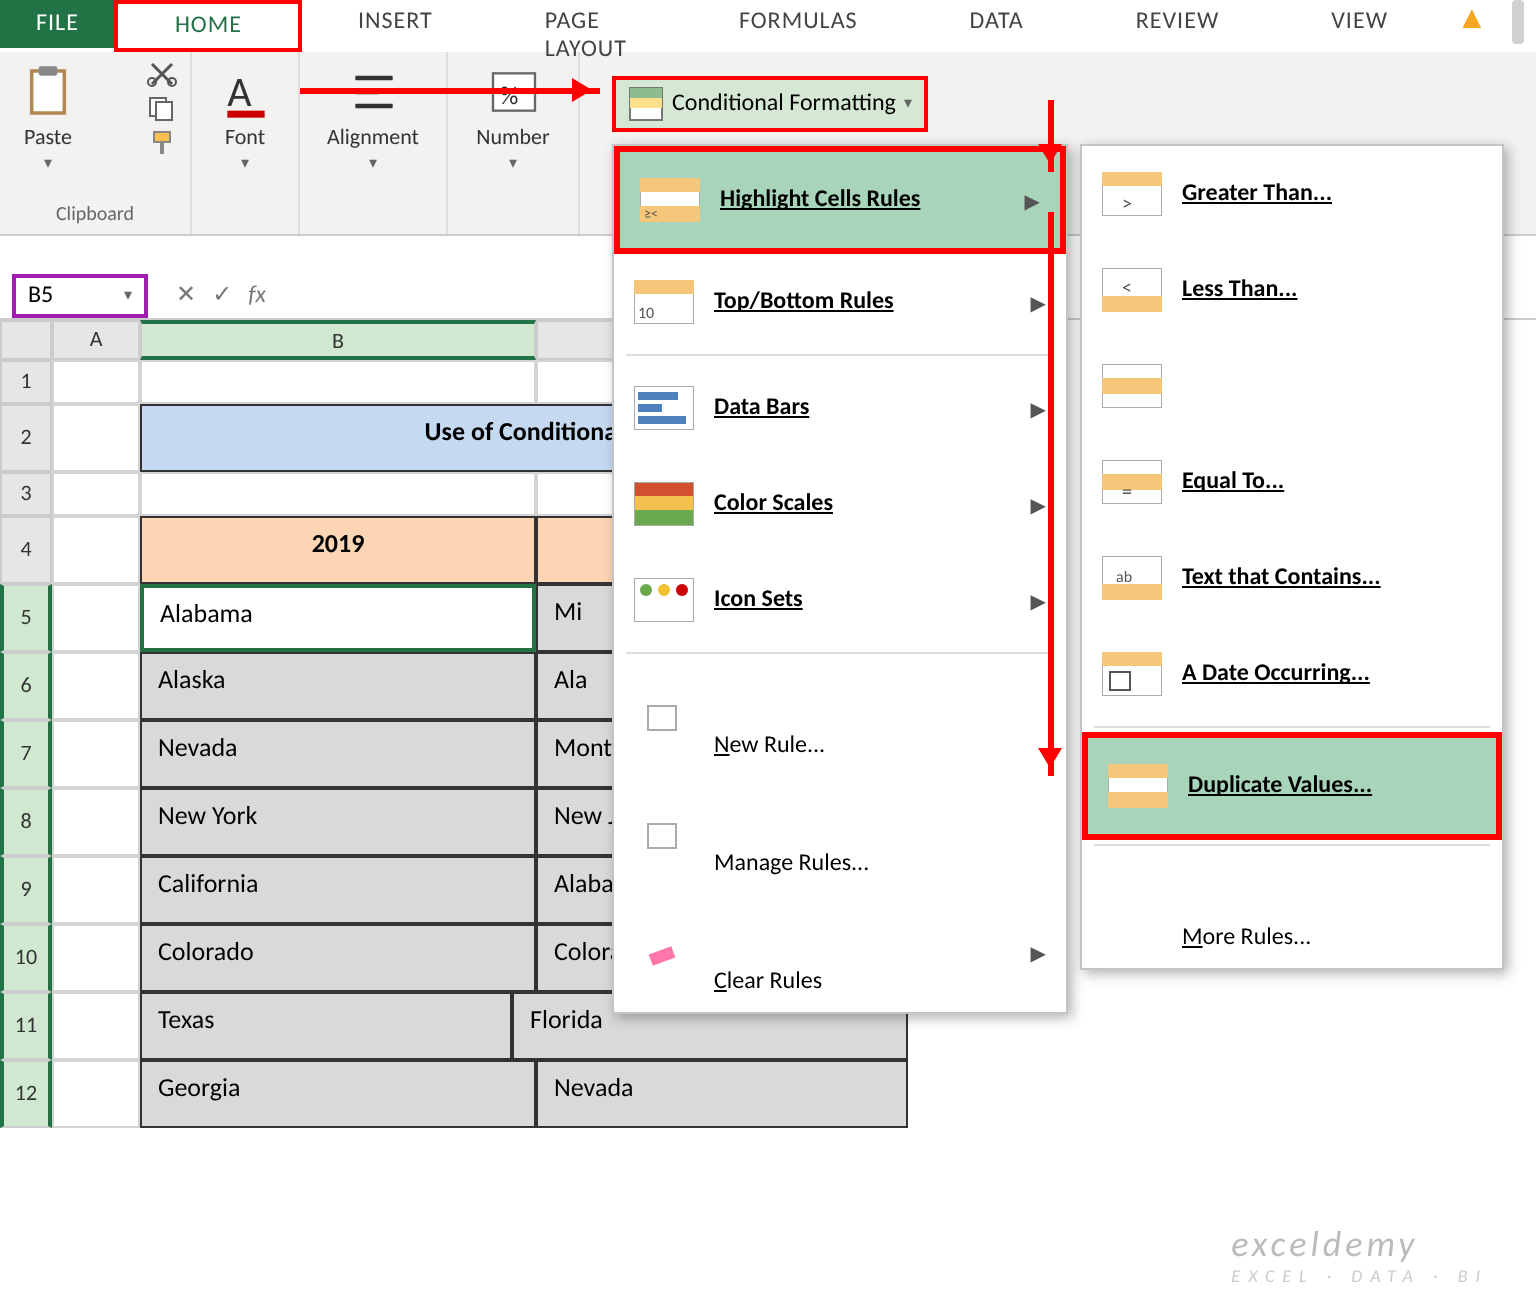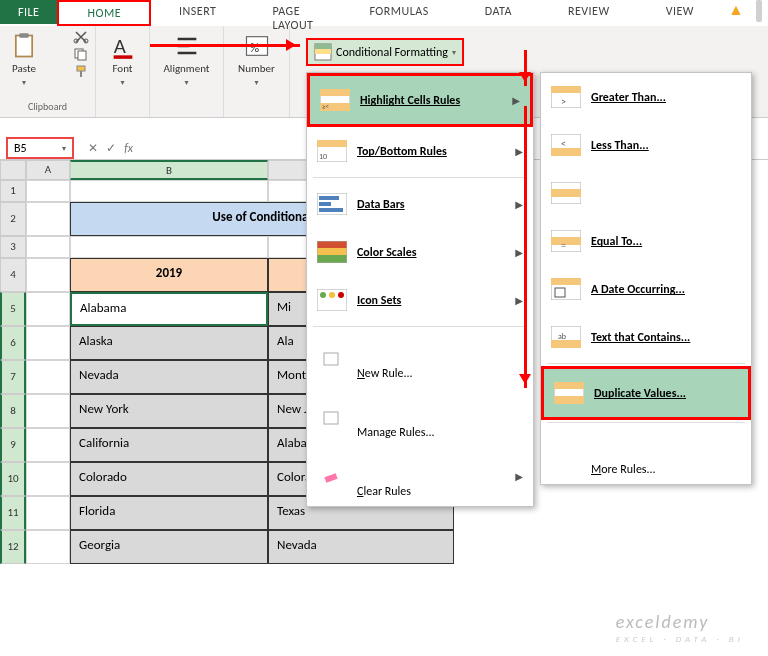--- a/index.html
+++ b/index.html
@@ -37,21 +37,21 @@
 .mitem .micon { width: 30px; height: 24px; display: flex; align-items: center; justify-content: center; flex-shrink: 0; }
 .mitem .mlbl { flex: 1; text-decoration: underline; text-decoration-skip-ink: none; font-weight: bold; }
 .mitem .mlbl.norm { text-decoration: none; font-weight: normal; margin-top: 29px; }
 .mitem .sub-arrow { font-size: 10px; color: #555; }
 .mitem.hl { background: #a8d5ba; }
 .mitem.boxed { border: 3px solid #ff0000; }
 .msep { height: 1px; background: #ddd; margin: 2px 6px; }
 
 
 .nbar { display: flex; align-items: center; height: 24px; border-bottom: 1px solid #ccc; margin-top: 18px; background: #fff; }
-.name-box { width: 68px; border: 2px solid #ef4444; font-size: 12px; padding: 2px 6px; margin: 2px 6px; display: flex; justify-content: space-between; align-items: center; }
+.name-box { width: 68px; border: 2px solid #a21caf; font-size: 12px; padding: 2px 6px; margin: 2px 6px; display: flex; justify-content: space-between; align-items: center; }
 .fx-area { display: flex; align-items: center; gap: 8px; padding: 0 8px; }
 .fx-area .fxi { font-size: 12px; color: #777; }
 
 
 .grid { position: relative; }
 .col-headers { display: flex; height: 20px; }
 .corner { width: 26px; background: #e6e6e6; border: 1px solid #ccc; }
 .ch { background: #e6e6e6; border: 1px solid #ccc; font-size: 11px; text-align: center; line-height: 18px; color: #333; }
 .ch-a { width: 44px; } .ch-b { width: 198px; background: #cfe8cf; border-top: 2px solid #217346; border-bottom: 2px solid #217346; }
 .ch-c { width: 186px; }
@@ -294,35 +294,35 @@
           <rect x="0" y="7" width="30" height="8" fill="#f4c77a"></rect>
           <text x="10" y="19" font-size="10" fill="#555">=</text>
         </svg>
       </div>
     <span class="mlbl">Equal To...</span>
   </div>
   <div class="mitem tall">
     <div class="micon">
         <svg width="30" height="22">
           <rect x="0" y="0" width="30" height="22" fill="#fff" stroke="#aaa"></rect>
+          <rect x="0" y="14" width="30" height="8" fill="#f4c77a"></rect>
+          <text x="7" y="13" font-size="8" fill="#555">ab</text>
+        </svg>
+      </div>
+    <span class="mlbl">Text that Contains...</span>
+  </div>
+  <div class="mitem tall">
+    <div class="micon">
+        <svg width="30" height="22">
+          <rect x="0" y="0" width="30" height="22" fill="#fff" stroke="#aaa"></rect>
           <rect x="0" y="0" width="30" height="7" fill="#f4c77a"></rect>
           <rect x="4" y="10" width="10" height="9" fill="#fff" stroke="#555"></rect>
         </svg>
       </div>
     <span class="mlbl">A Date Occurring...</span>
-  </div>
-  <div class="mitem tall">
-    <div class="micon">
-        <svg width="30" height="22">
-          <rect x="0" y="0" width="30" height="22" fill="#fff" stroke="#aaa"></rect>
-          <rect x="0" y="14" width="30" height="8" fill="#f4c77a"></rect>
-          <text x="7" y="13" font-size="8" fill="#555">ab</text>
-        </svg>
-      </div>
-    <span class="mlbl">Text that Contains...</span>
   </div>
   <div class="msep"></div>
   <div class="mitem tall hl boxed">
     <div class="micon">
         <svg width="30" height="22">
           <rect x="0" y="0" width="30" height="22" fill="#fff" stroke="#aaa"></rect>
           <rect x="0" y="0" width="30" height="7" fill="#f4c77a"></rect>
           <rect x="0" y="14" width="30" height="8" fill="#f4c77a"></rect>
         </svg>
       </div>
@@ -410,22 +410,22 @@
       </div>
     <div class="row data-row">
         <div class="rh sel">10</div>
         <div class="cell c-a"></div>
         <div class="cell c-b">Colorado</div>
         <div class="cell c-c">Colorado</div>
       </div>
     <div class="row data-row">
         <div class="rh sel">11</div>
         <div class="cell c-a"></div>
+        <div class="cell c-c">Texas</div>
         <div class="cell c-b">Florida</div>
-        <div class="cell c-c">Texas</div>
       </div>
     <div class="row data-row">
         <div class="rh sel">12</div>
         <div class="cell c-a"></div>
         <div class="cell c-b">Georgia</div>
         <div class="cell c-c">Nevada</div>
       </div>
   </div>
 </div>
 

